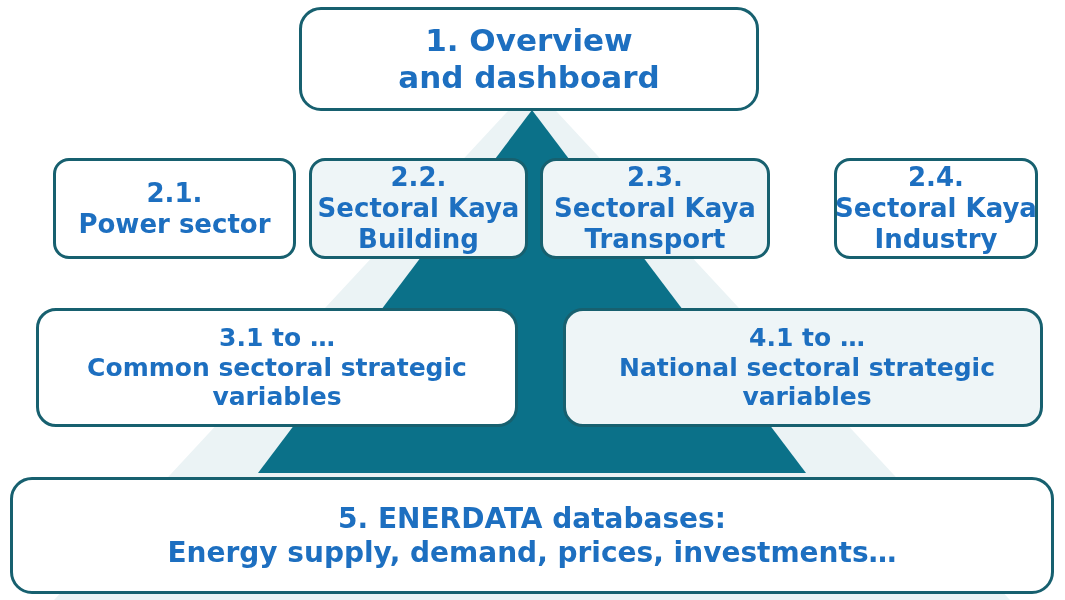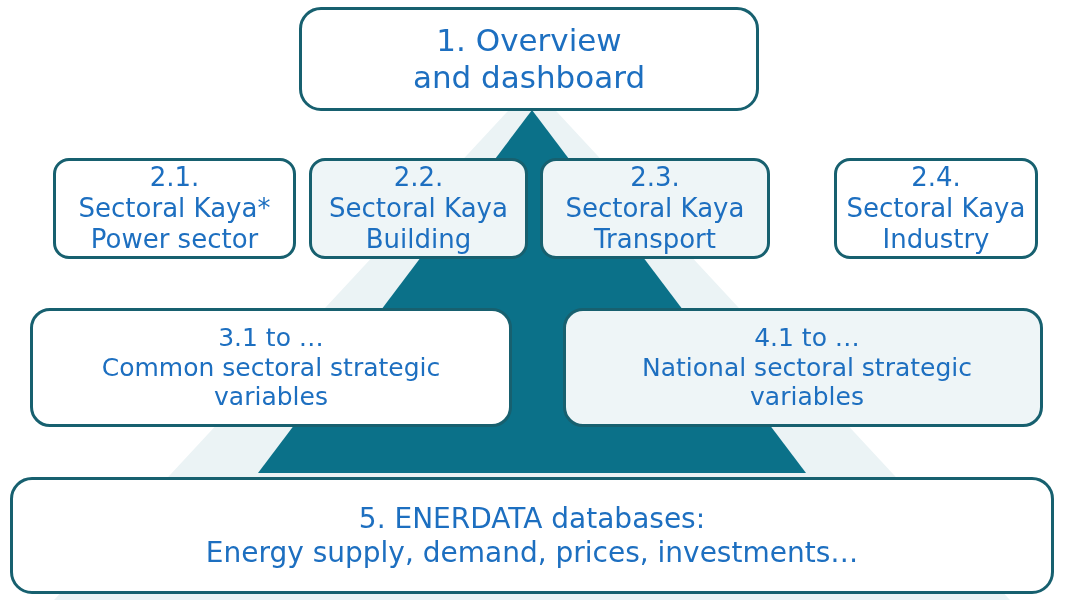--- a/index.html
+++ b/index.html
@@ -36,21 +36,21 @@
     background: #ffffff;
     color: #1D6FC0;
     display: flex;
     flex-direction: column;
     align-items: center;
     justify-content: center;
     text-align: center;
     line-height: 1.18;
     z-index: 3;
   }
-  .node .line { display: block; white-space: nowrap; }
+  .node .line { display: block; white-space: nowrap; font-weight: bold; }
 
   
   .node.veiled { background: #EEF5F7; }
 
   
   #node-overview {
     left: 299px; top: 7px; width: 460px; height: 104px;
     font-size: 31px; border-radius: 22px;
   }
   .row2 {
@@ -59,21 +59,21 @@
   }
   #node-kaya-power    { left: 53px;  width: 243px; }
   #node-kaya-building { left: 309px; width: 219px; }
   #node-kaya-transport{ left: 540px; width: 230px; }
   #node-kaya-industry { left: 834px; width: 204px; }
 
   .row3 {
     top: 308px; height: 119px;
     font-size: 25px; border-radius: 20px;
   }
-  #node-common-vars   { left: 30px;  width: 482px; }
+  #node-common-vars   { left: 36px;  width: 482px; }
   #node-national-vars { left: 563px; width: 480px; padding-left: 8px; }
 
   #node-databases {
     left: 10px; top: 477px; width: 1044px; height: 117px;
     font-size: 28px; border-radius: 22px;
   }
 </style>
 </head>
 <body>
 
@@ -84,21 +84,20 @@
     <polygon points="532,110 806,473 258,473" fill="#0B7189"></polygon>
   </svg>
 
   <div class="node" id="node-overview">
     <span class="line">1. Overview</span>
     <span class="line">and dashboard</span>
   </div>
 
   <div class="node row2" id="node-kaya-power">
     <span class="line">2.1.</span>
-    <span class="line">Sectoral Kaya*</span>
     <span class="line">Power sector</span>
   </div>
 
   <div class="node row2 veiled" id="node-kaya-building">
     <span class="line">2.2.</span>
     <span class="line">Sectoral Kaya</span>
     <span class="line">Building</span>
   </div>
 
   <div class="node row2 veiled" id="node-kaya-transport">

